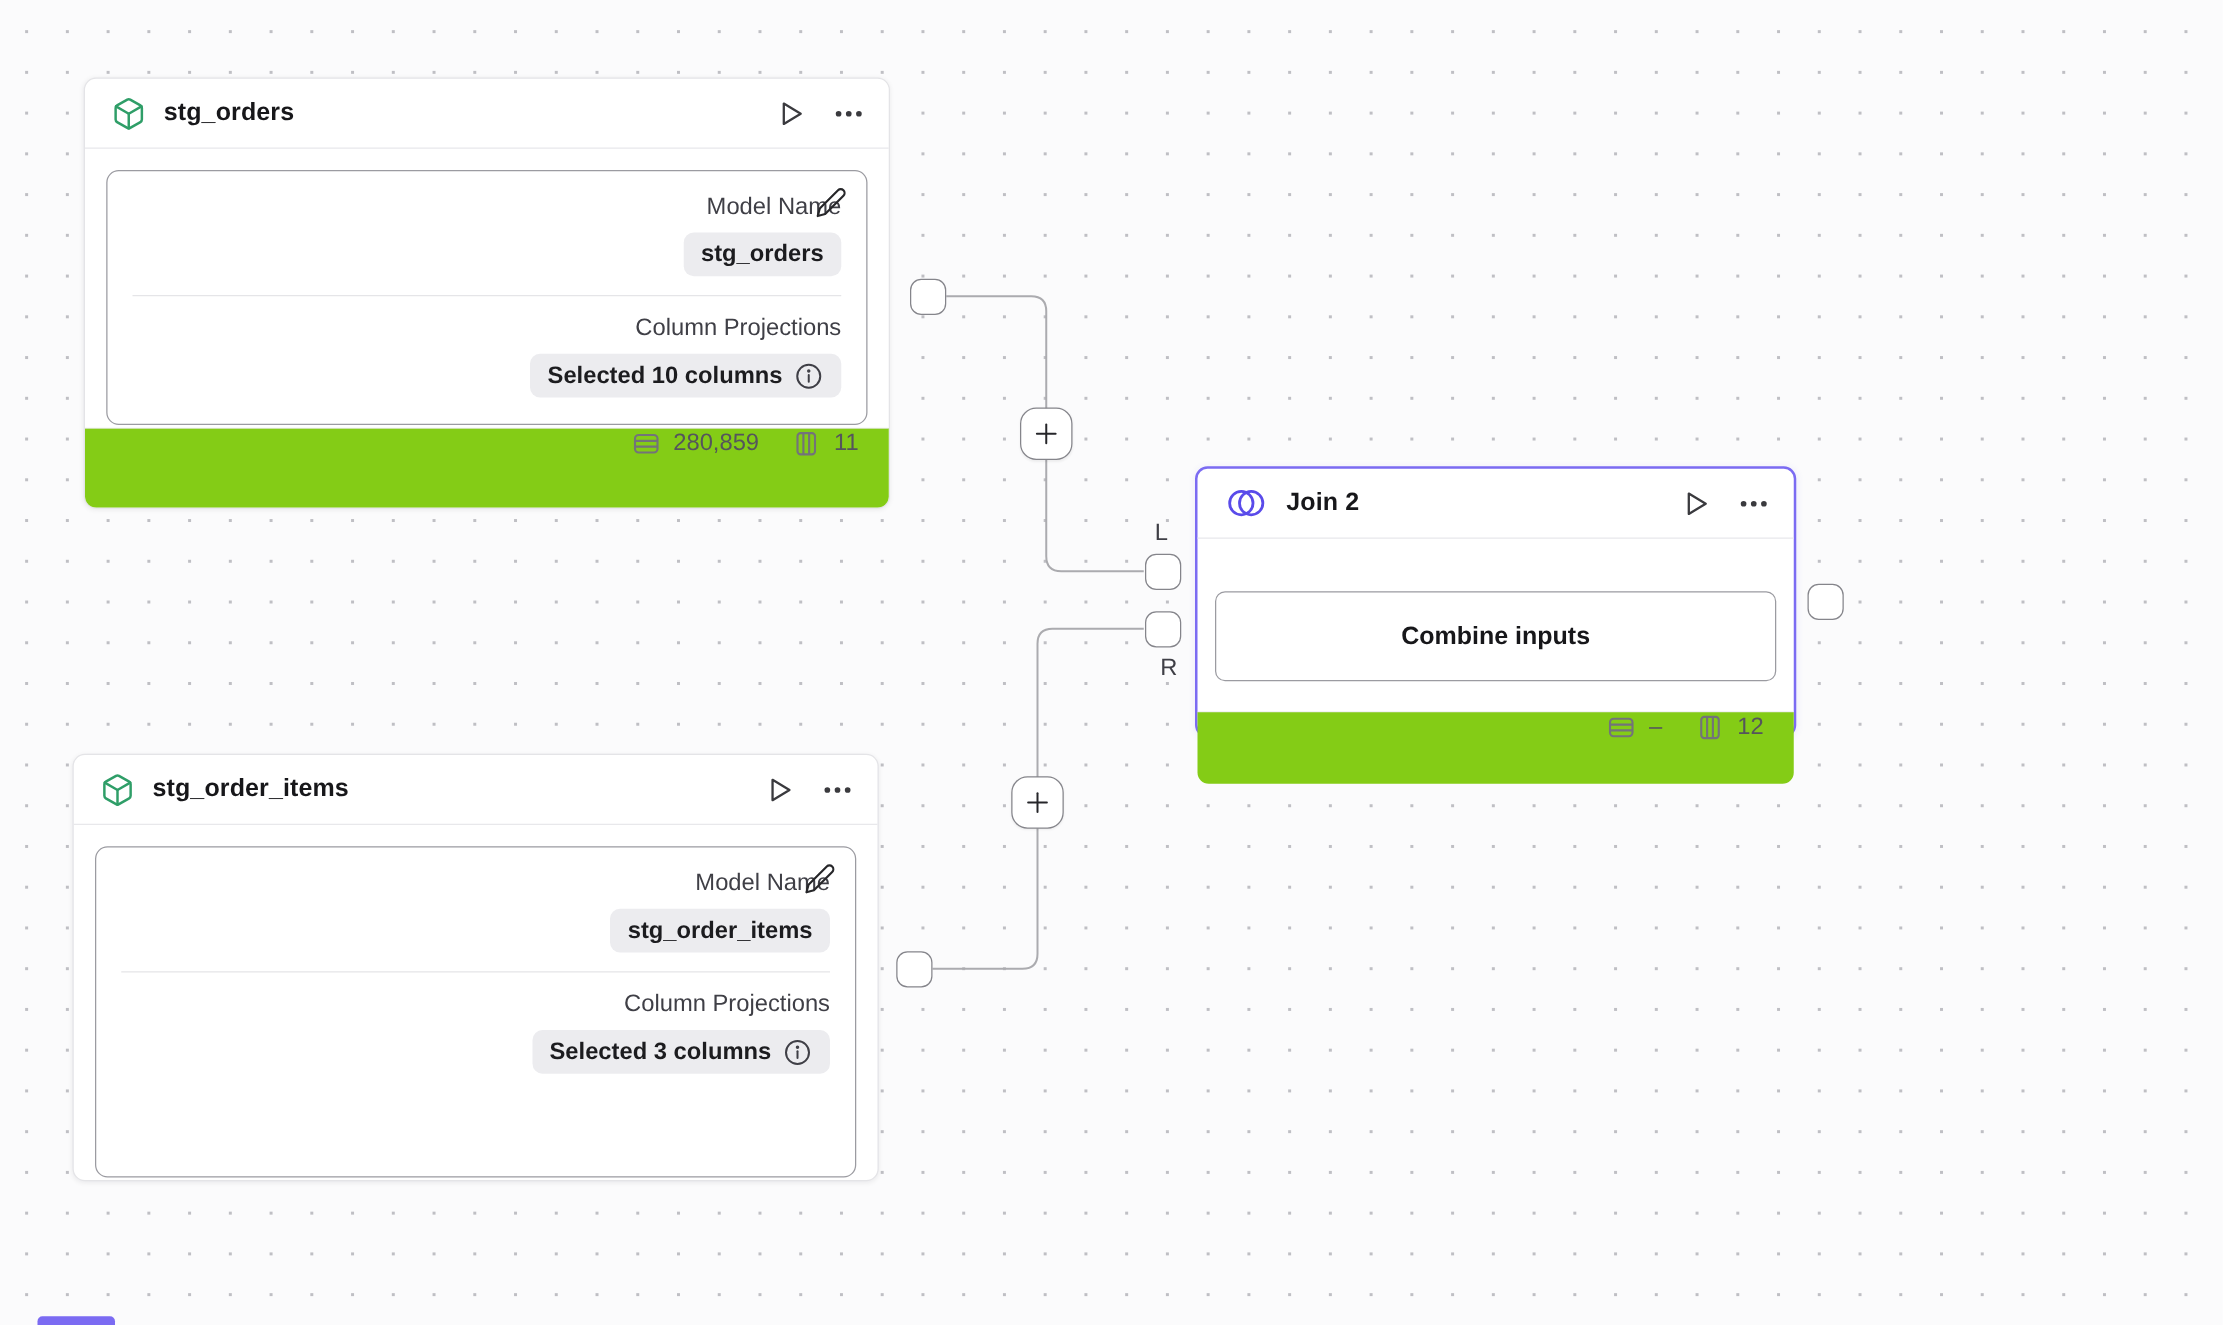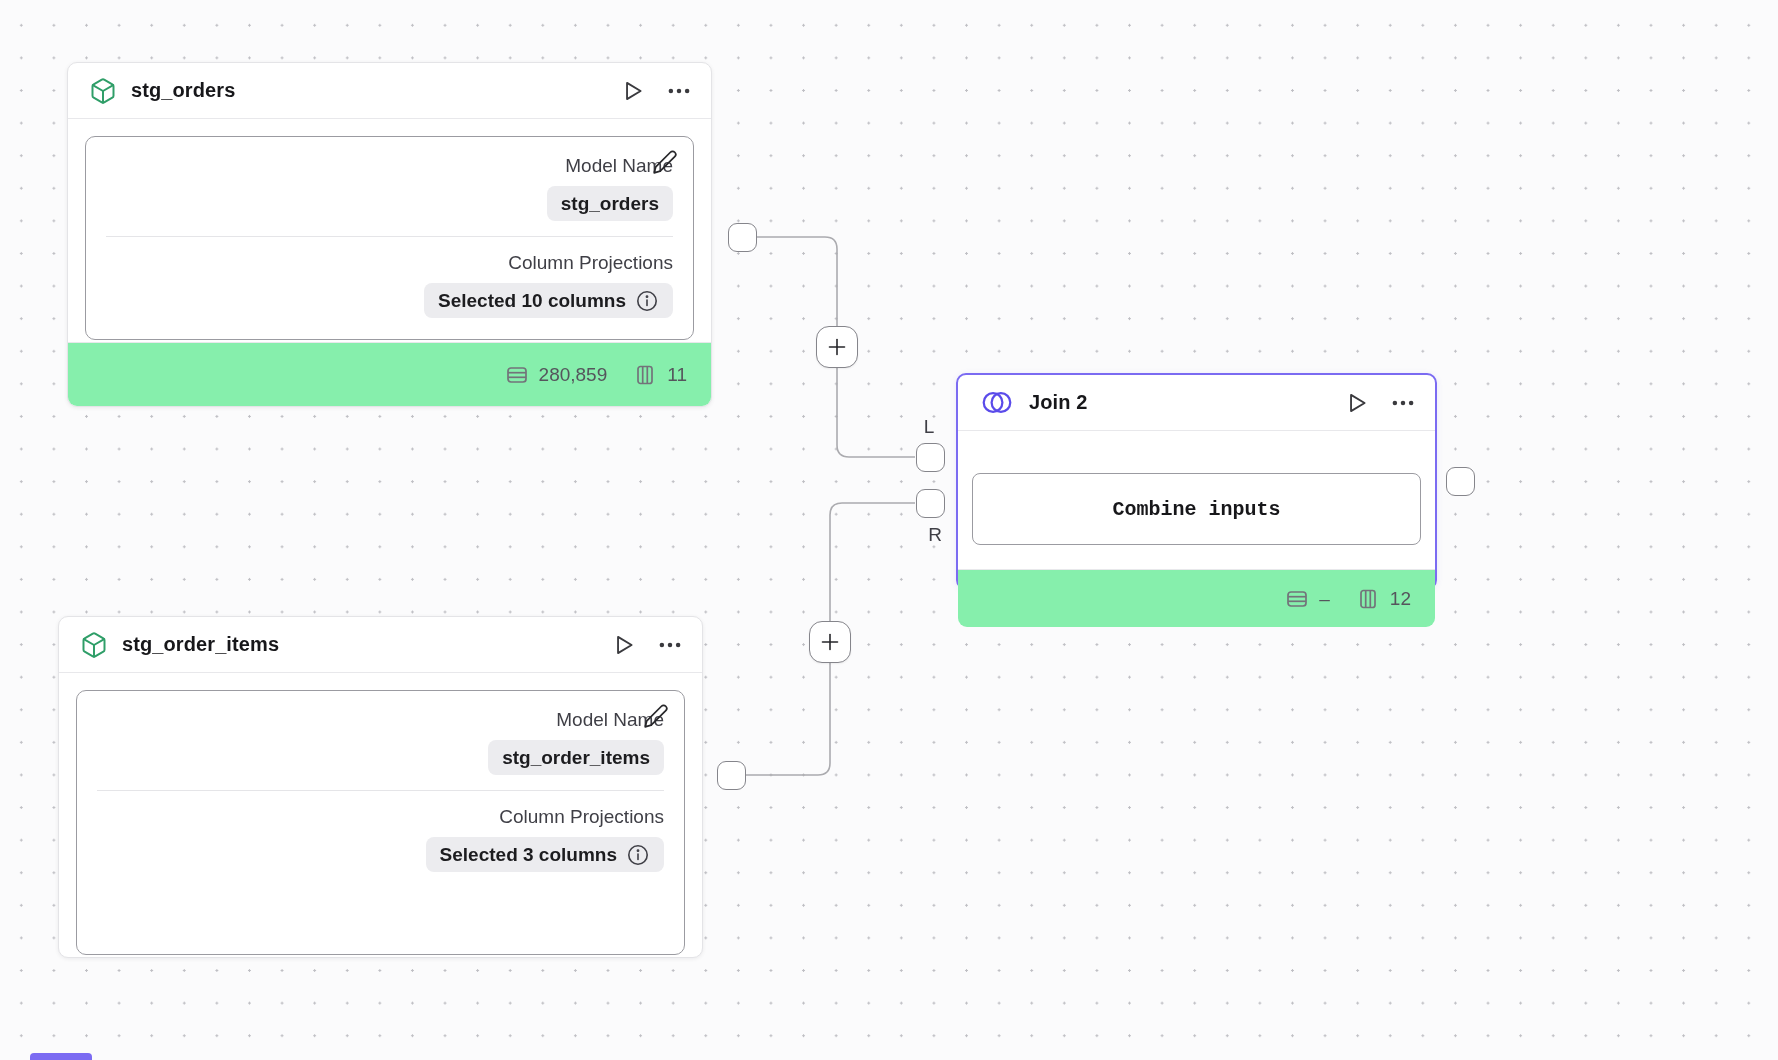--- a/index.html
+++ b/index.html
@@ -42,33 +42,33 @@
   .field-label { font-size:19px; line-height:26px; color:#3f3f46; font-weight:500; }
   .pill {
     display:inline-flex; align-items:center; gap:9px;
     background:#ececef; border-radius:8px; height:35px; padding:0 14px;
     font-size:19px; font-weight:600; color:#1c1c1f; margin-top:7px;
   }
   .card-divider { border:none; border-top:1px solid #e5e5e8; margin:15px 0 13px; }
   .edit-btn { position:absolute; top:12px; right:15px; }
 
   .node-footer {
-    flex:none; display:flex; align-items:center; justify-content:flex-end;
+    flex:none; display:flex; align-items:flex-start; justify-content:flex-end;
     gap:26px; height:64px; padding:0 24px;
-    border-top:1px solid #e8e8eb; background:#86efac;
+    border-top:1px solid #e8e8eb; background:#84cc16;
     border-radius:0 0 9px 9px;
     font-size:19px; font-weight:500; color:#55555c;
   }
   .stat { display:flex; align-items:center; gap:10px; }
 
   
   .combine-btn {
     display:block; margin:18px 14px 0; height:72px; width:calc(100% - 28px);
     background:#fff; border:1.4px solid #9b9ba1; border-radius:8px;
-    font-family:Liberation Mono, monospace; font-size:20px; font-weight:600; color:#17171a; cursor:pointer;
+    font-family:Liberation Sans, sans-serif; font-size:20px; font-weight:600; color:#17171a; cursor:pointer;
   }
   .join-body { flex:1; }
   .join .node-footer { height:58px; }
 
   
   .port {
     position:absolute; width:29px; height:29px; border-radius:9px;
     background:#fff; border:1.6px solid #85858b;
   }
   .plus-btn {
@@ -174,21 +174,21 @@
             <rect x="5" y="3.5" width="14" height="17" rx="2.5"></rect>
               <line x1="9.7" y1="3.5" x2="9.7" y2="20.5"></line>
               <line x1="14.3" y1="3.5" x2="14.3" y2="20.5"></line>
           </svg>
         </span>
         <span>11</span>
       </span>
     </div>
   </div>
 
-  <div class="node" style="left:58px; top:616px; width:645px; height:342px;">
+  <div class="node" style="left:58px; top:603px; width:645px; height:342px;">
     <div class="node-header">
       <span>
         <svg width="28" height="28" viewBox="0 0 24 24" fill="none" stroke="#2f9e68" stroke-width="1.7" stroke-linejoin="round" stroke-linecap="round">
           <path d="M21 16V8a2 2 0 0 0-1-1.73l-7-4a2 2 0 0 0-2 0l-7 4A2 2 0 0 0 3 8v8a2 2 0 0 0 1 1.73l7 4a2 2 0 0 0 2 0l7-4A2 2 0 0 0 21 16z"></path>
           <polyline points="3.27 6.96 12 12.01 20.73 6.96"></polyline>
           <line x1="12" y1="22.08" x2="12" y2="12"></line>
         </svg>
       </span>
       <span class="node-title">stg_order_items</span>
       <span class="header-actions">

